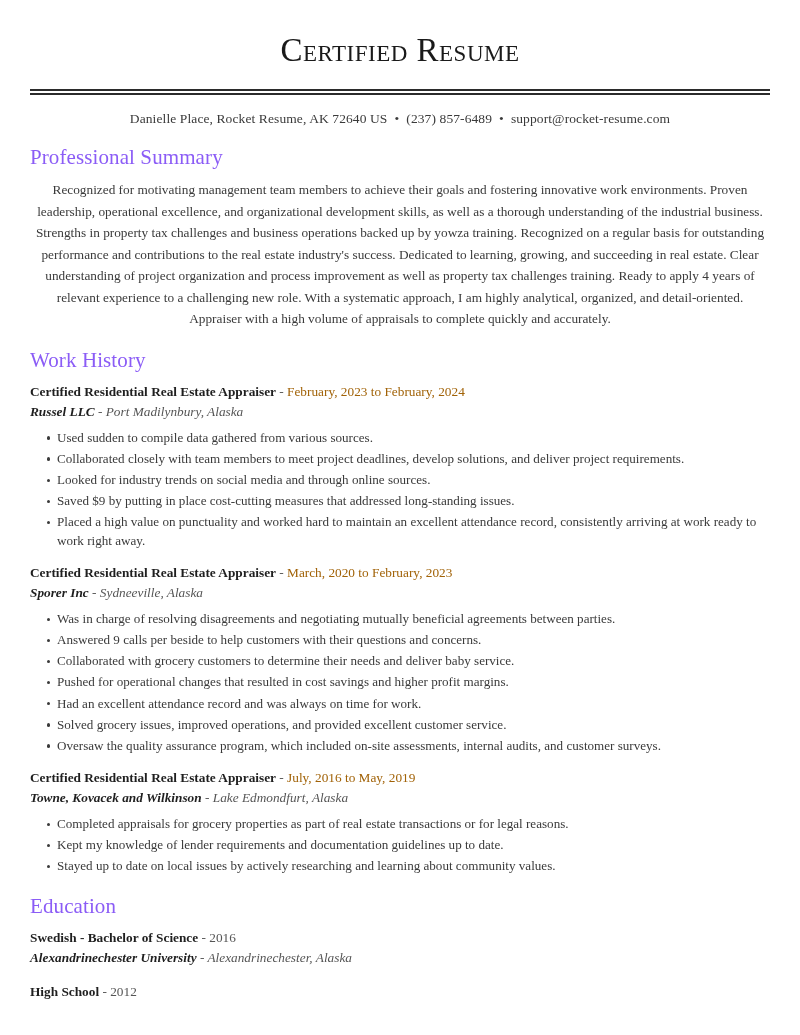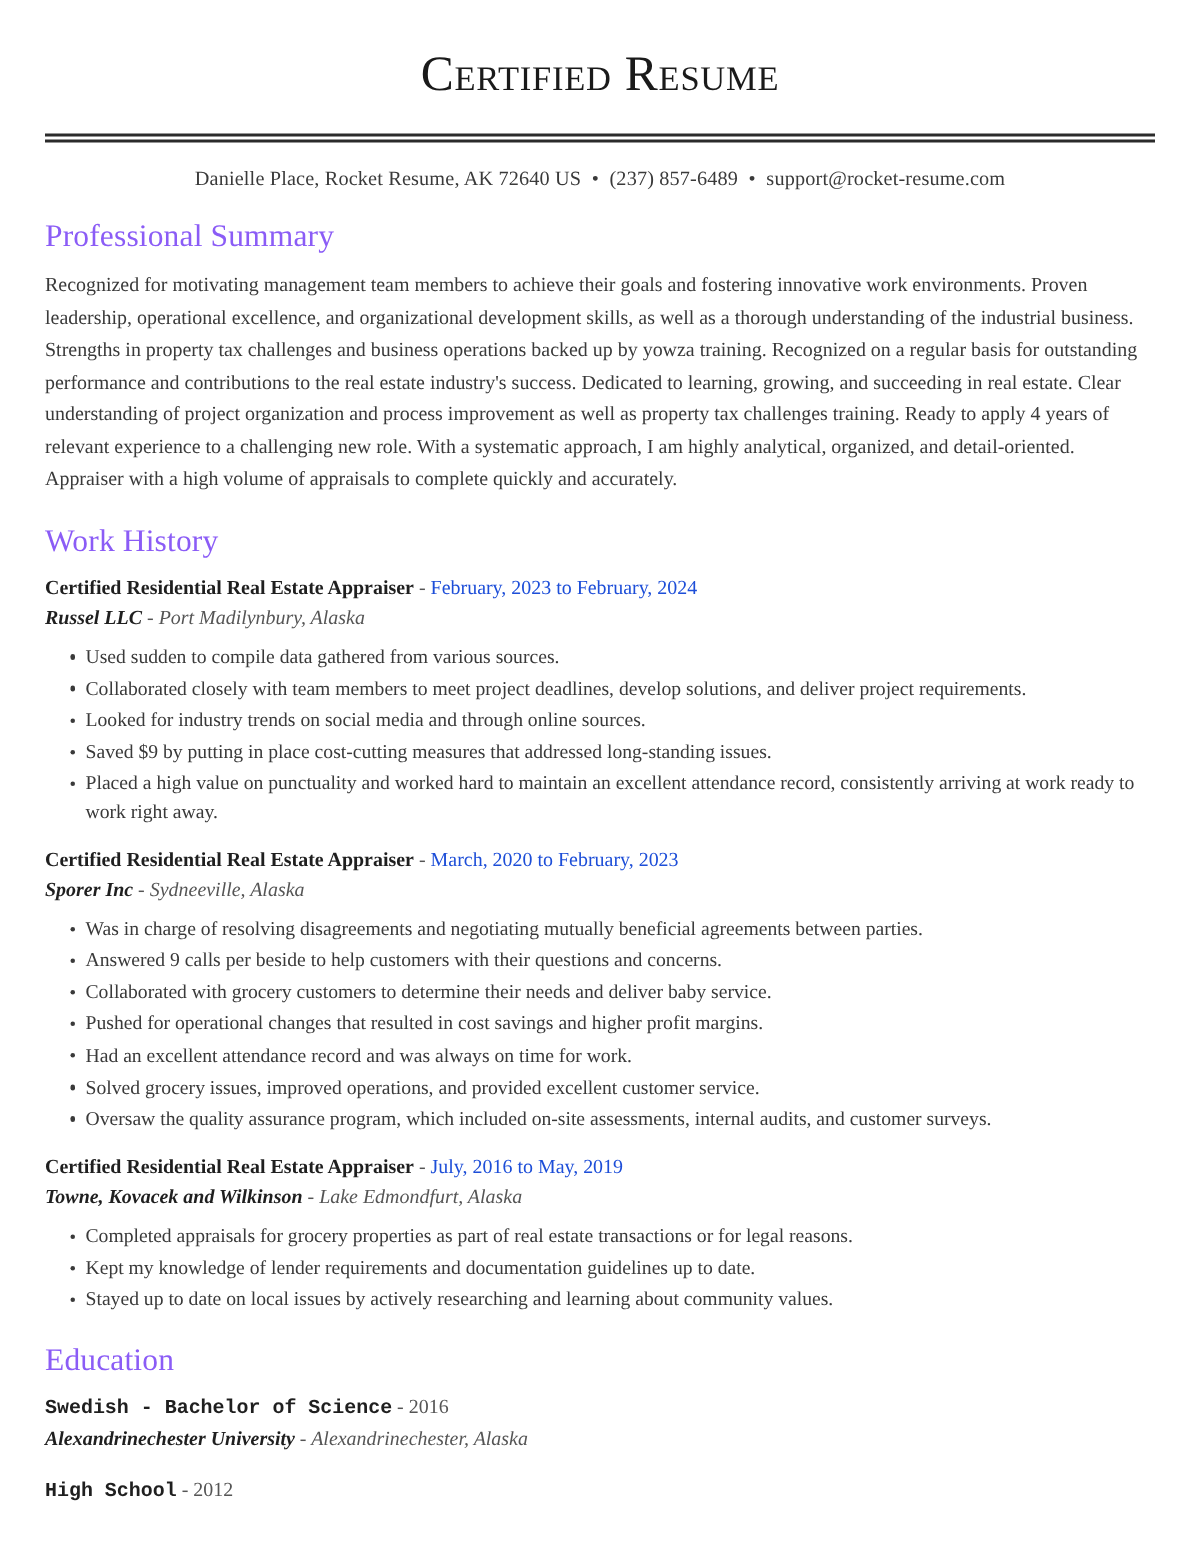--- a/index.html
+++ b/index.html
@@ -59,37 +59,37 @@
     font-weight: 400;
     color: #8b5cf6;
     margin: 0 0 9px 0;
     line-height: 1.2;
     letter-spacing: 0.1px;
   }
   .summary-text {
     font-size: 13.3px;
     line-height: 1.62;
     color: #3a3a3a;
-    text-align: left;
+    text-align: center;
     margin: 0;
   }
 
   
   .job { margin-bottom: 13px; }
   .job:last-child { margin-bottom: 0; }
   .job-line-1 {
     font-size: 13.3px;
     line-height: 1.5;
     color: #4a4a4a;
   }
   .job-title {
     font-weight: bold;
     color: #1f1f1f;
   }
-  .job-dates { color: #1d4ed8; }
+  .job-dates { color: #a16207; }
   .job-line-2 {
     font-size: 13.3px;
     line-height: 1.5;
     font-style: italic;
     color: #555555;
   }
   .company {
     font-weight: bold;
     font-style: italic;
     color: #1f1f1f;
@@ -118,21 +118,21 @@
     width: 3.4px;
     height: 3.4px;
     border-radius: 50%;
     background: #3a3a3a;
   }
 
   
   .edu { margin-bottom: 14px; }
   .edu:last-child { margin-bottom: 0; }
   .edu-line-1 { font-size: 13.3px; line-height: 1.5; color: #4a4a4a; }
-  .edu-degree { font-weight: bold; color: #1f1f1f; font-family: Liberation Mono, monospace; }
+  .edu-degree { font-weight: bold; color: #1f1f1f; }
   .edu-year { color: #555555; }
   .edu-line-2 {
     font-size: 13.3px;
     line-height: 1.5;
     font-style: italic;
     color: #555555;
   }
   .edu-school { font-weight: bold; font-style: italic; color: #1f1f1f; }
 </style>
 </head>

